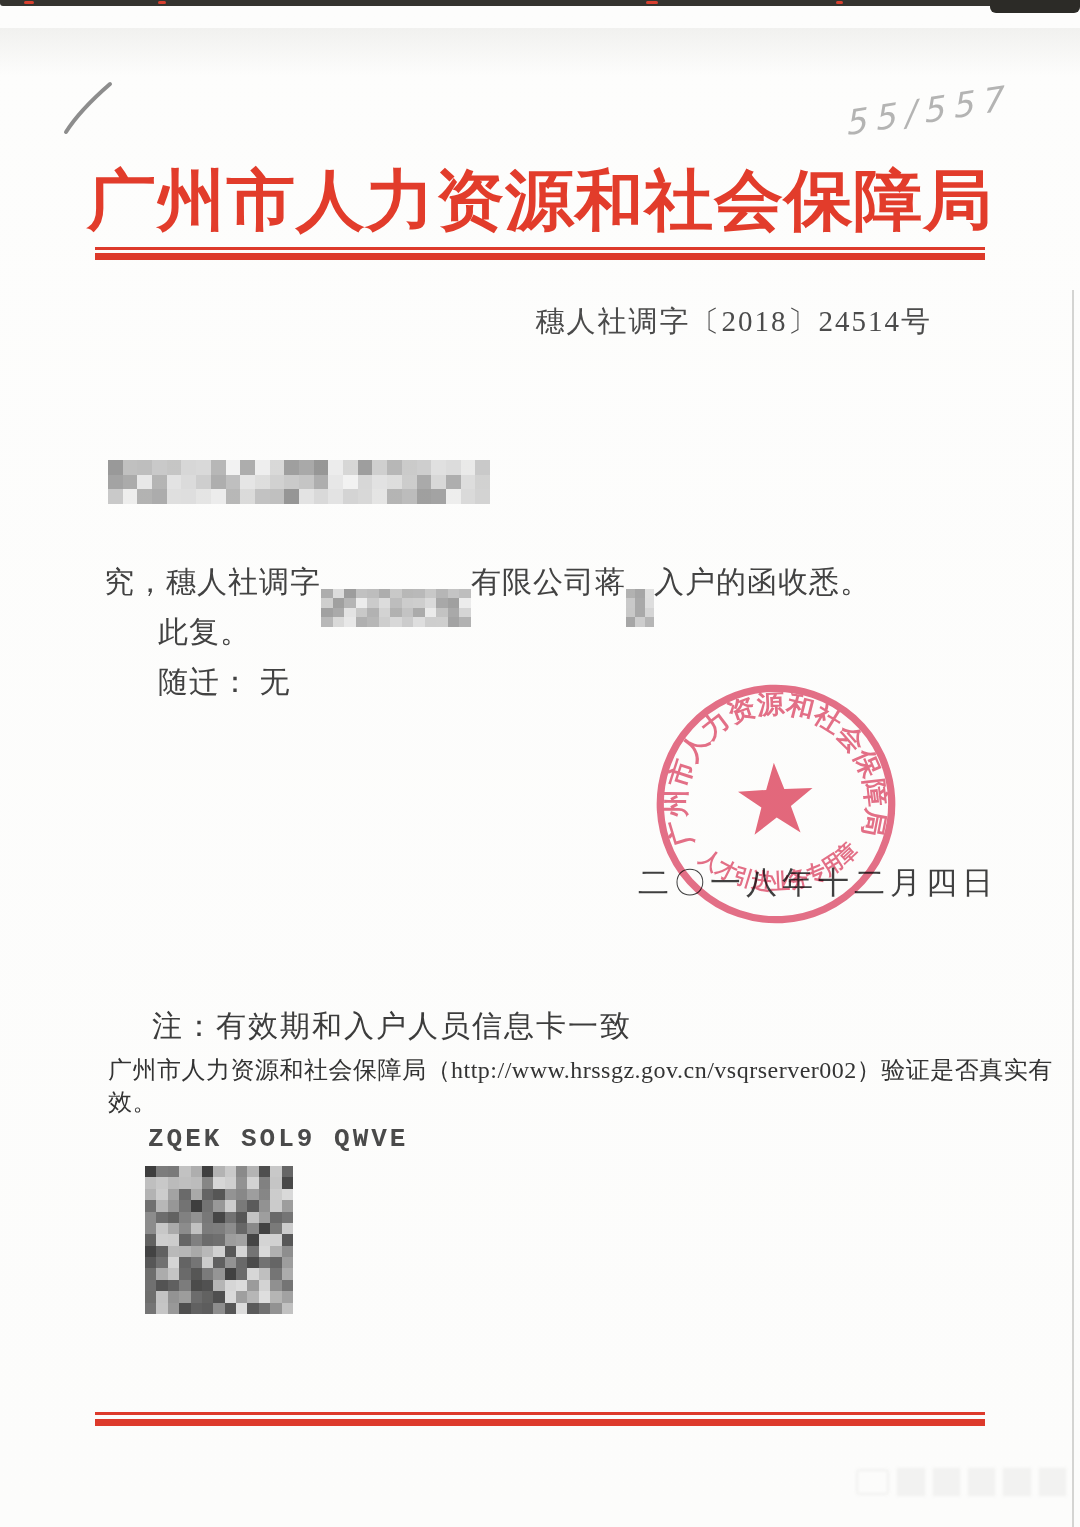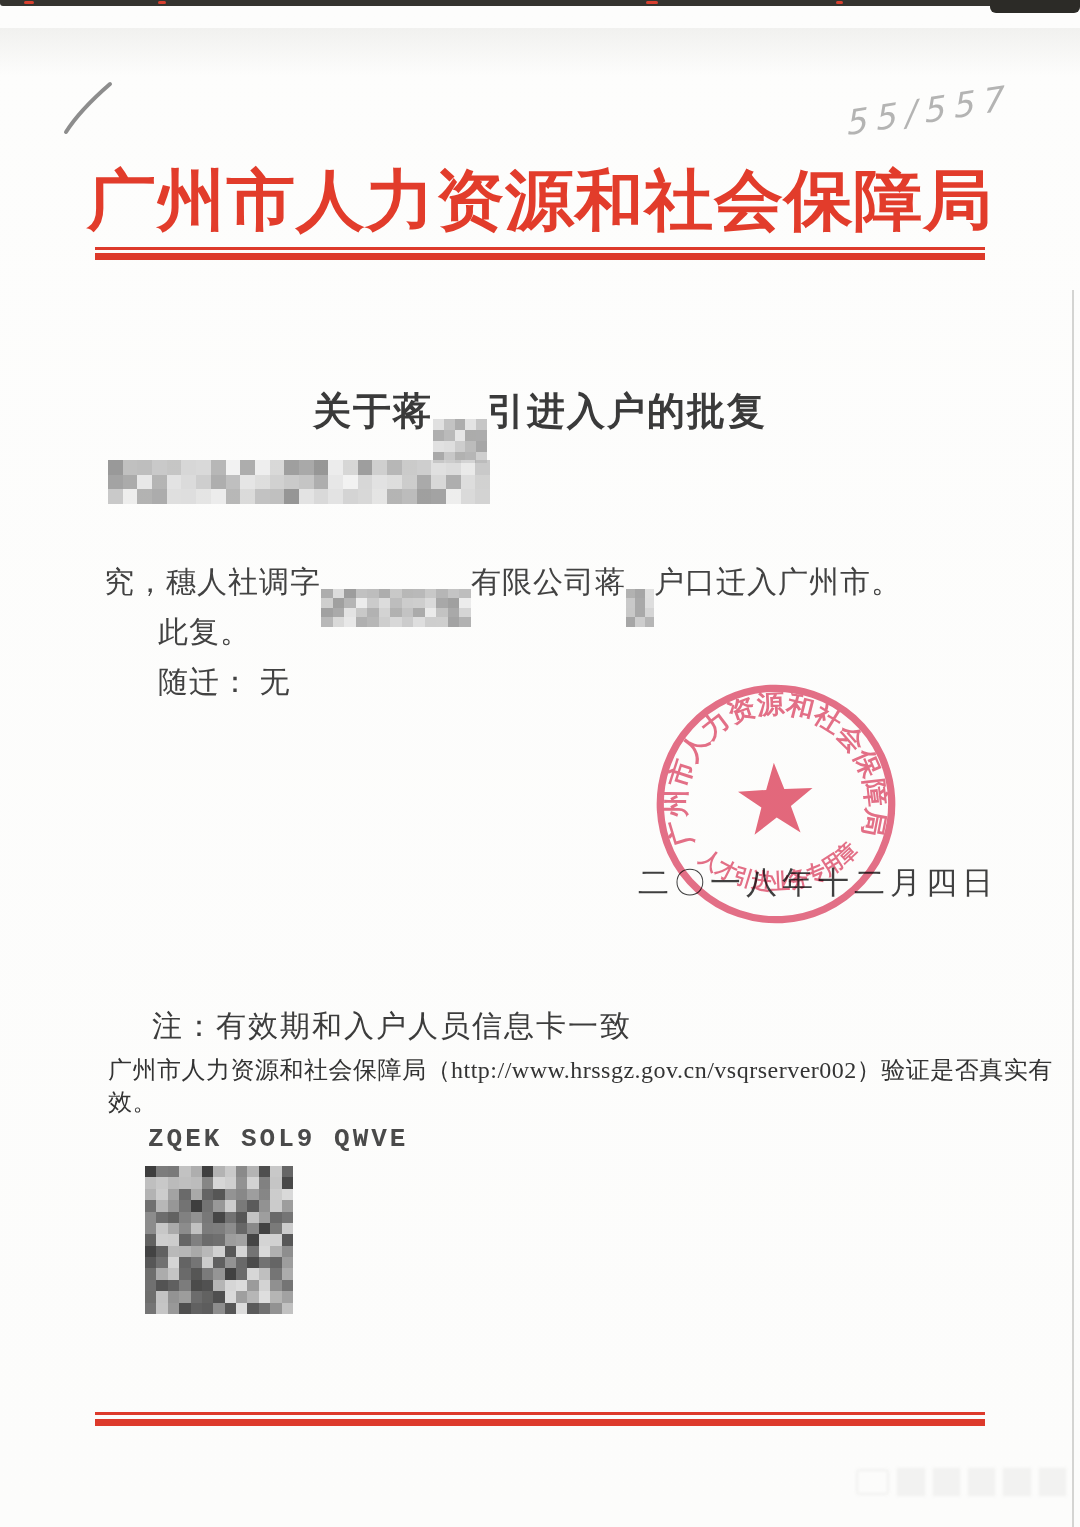--- a/index.html
+++ b/index.html
@@ -84,43 +84,22 @@
 
   <svg class="pencil-slash" viewBox="0 0 58 62">
     <path d="M6 56 Q 20 34 50 8" stroke="#8d8d8d" stroke-width="4" fill="none" stroke-linecap="round"></path>
   </svg>
   <div class="handwriting">55/557</div>
 
   <div class="agency">广州市人力资源和社会保障局</div>
   <div class="rule rule-thin-top"></div>
   <div class="rule rule-thick-top"></div>
 
-
-  <div class="subject"><span>关于蒋</span><span class="mosaic" style="width: 54px; height: 44px; grid-template-columns: repeat(5, 1fr); grid-template-rows: repeat(4, 1fr);">
-        <i style="background: rgb(220, 220, 220);"></i>
-        <i style="background: rgb(186, 186, 186);"></i>
-        <i style="background: rgb(160, 160, 160);"></i>
-        <i style="background: rgb(223, 223, 223);"></i>
-        <i style="background: rgb(189, 189, 189);"></i>
-        <i style="background: rgb(162, 162, 162);"></i>
-        <i style="background: rgb(175, 175, 175);"></i>
-        <i style="background: rgb(227, 227, 227);"></i>
-        <i style="background: rgb(158, 158, 158);"></i>
-        <i style="background: rgb(159, 159, 159);"></i>
-        <i style="background: rgb(221, 221, 221);"></i>
-        <i style="background: rgb(217, 217, 217);"></i>
-        <i style="background: rgb(197, 197, 197);"></i>
-        <i style="background: rgb(177, 177, 177);"></i>
-        <i style="background: rgb(153, 153, 153);"></i>
-        <i style="background: rgb(155, 155, 155);"></i>
-        <i style="background: rgb(190, 190, 190);"></i>
-        <i style="background: rgb(165, 165, 165);"></i>
-        <i style="background: rgb(170, 170, 170);"></i>
-        <i style="background: rgb(200, 200, 200);"></i>
-      </span><span>引进入户的批复</span></div>
+  <div class="ref-number">穗人社调字〔2018〕24514号</div>
+
 
   <div class="mosaic addressee" style="grid-template-columns: repeat(26, 1fr); grid-template-rows: repeat(3, 1fr);">
       <i style="background: rgb(112, 112, 112);"></i>
       <i style="background: rgb(167, 167, 167);"></i>
       <i style="background: rgb(164, 164, 164);"></i>
       <i style="background: rgb(180, 180, 180);"></i>
       <i style="background: rgb(175, 175, 175);"></i>
       <i style="background: rgb(200, 200, 200);"></i>
       <i style="background: rgb(203, 203, 203);"></i>
       <i style="background: rgb(154, 154, 154);"></i>
@@ -255,21 +234,21 @@
         <i style="background: rgb(219, 219, 219);"></i>
         <i style="background: rgb(193, 193, 193);"></i>
         <i style="background: rgb(155, 155, 155);"></i>
         <i style="background: rgb(217, 217, 217);"></i>
         <i style="background: rgb(191, 191, 191);"></i>
         <i style="background: rgb(155, 155, 155);"></i>
         <i style="background: rgb(207, 207, 207);"></i>
         <i style="background: rgb(152, 152, 152);"></i>
         <i style="background: rgb(197, 197, 197);"></i>
         <i style="background: rgb(170, 170, 170);"></i>
-      </span><span>户口迁入广州市。</span></div>
+      </span><span>入户的函收悉。</span></div>
   <div class="bodyline l3">此复。</div>
   <div class="bodyline l4">随迁： 无</div>
 
   <div class="date">二〇一八年十二月四日</div>
 
   <svg class="seal" viewBox="0 0 240 240">
     <circle cx="120" cy="120" r="112" fill="none" stroke="#e0506e" stroke-width="7"></circle>
     <path id="sealArc" d="M 40.3 157.2 A 88 88 0 1 1 199.7 157.2" fill="none"></path>
     <text font-size="25" font-weight="700" fill="#e0506e" font-family="Liberation Serif, DejaVu Serif, serif">
       <textPath href="#sealArc" startOffset="50%" text-anchor="middle" lengthAdjust="spacingAndGlyphs" textLength="345">广州市人力资源和社会保障局</textPath>

